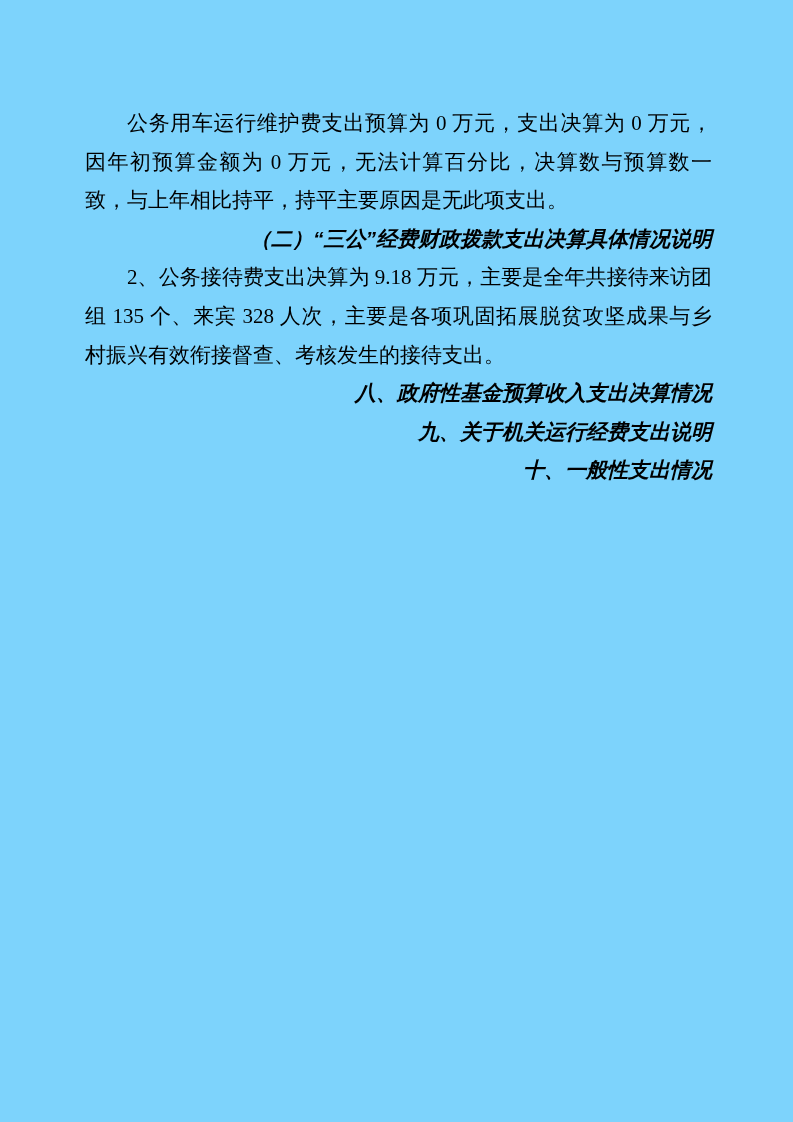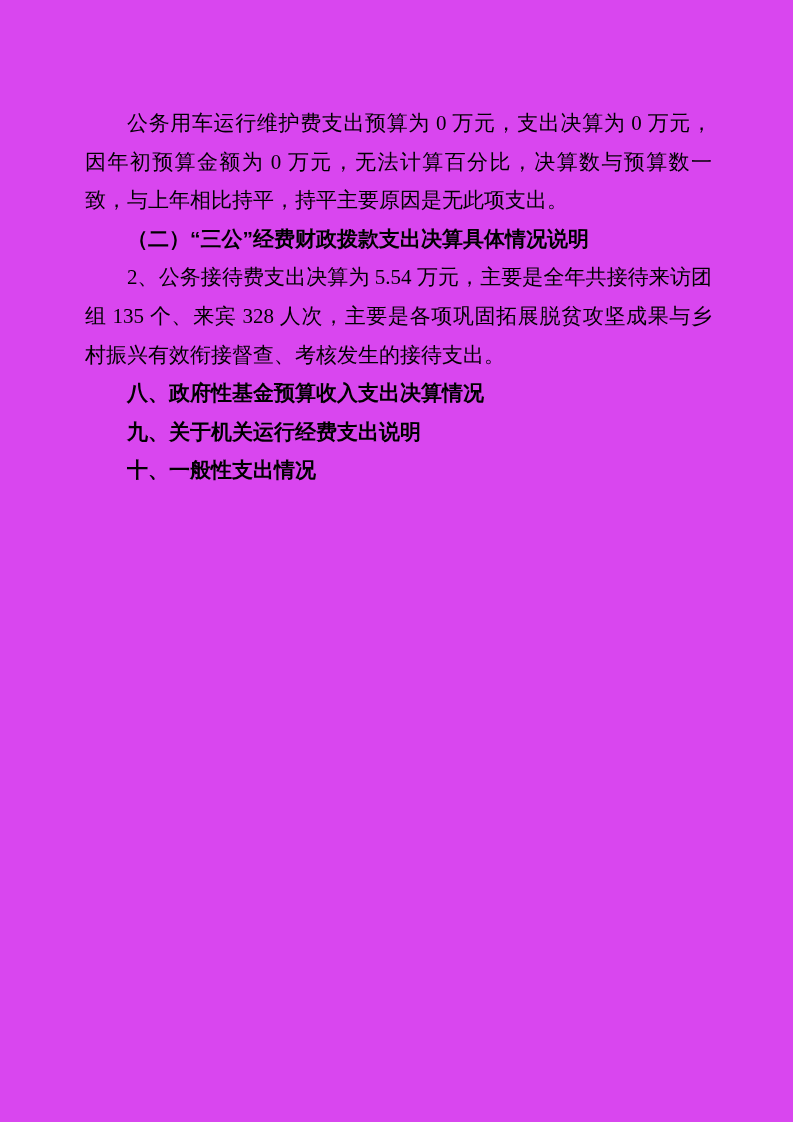--- a/index.html
+++ b/index.html
@@ -1,47 +1,48 @@
 <!DOCTYPE html>
 <html lang="zh"><head>
 <meta charset="utf-8">
 <style>
   * { margin: 0; padding: 0; box-sizing: border-box; }
   html, body { background: #888; }
   .page {
     width: 793px;
     height: 1122px;
     margin: 0 auto;
-    background: #d946ef;
+    background: #7dd3fc;
     color: #000000;
     padding: 104px 81px 0 85px;
     overflow: hidden;
   }
   .doc {
     width: 627px;
     font-family: "Liberation Serif", "DejaVu Serif", serif;
     font-size: 21px;
     line-height: 38.6px;
     text-align: justify;
   }
   .doc p {
     text-indent: 2em;
     word-break: break-all;
   }
   .doc p.heading {
     font-family: "Liberation Sans", "DejaVu Sans", sans-serif;
     font-weight: bold;
-    text-align: left;
+    text-align: right;
+    font-style: italic;
   }
 </style>
 </head>
 <body>
 
 <div class="page">
   <div class="doc">
     <p class="body">公务用车运行维护费支出预算为 0 万元，支出决算为 0 万元，因年初预算金额为 0 万元，无法计算百分比，决算数与预算数一致，与上年相比持平，持平主要原因是无此项支出。</p>
     <p class="heading">（二）“三公”经费财政拨款支出决算具体情况说明</p>
-    <p class="body">2、公务接待费支出决算为 5.54 万元，主要是全年共接待来访团组 135 个、来宾 328 人次，主要是各项巩固拓展脱贫攻坚成果与乡村振兴有效衔接督查、考核发生的接待支出。</p>
+    <p class="body">2、公务接待费支出决算为 9.18 万元，主要是全年共接待来访团组 135 个、来宾 328 人次，主要是各项巩固拓展脱贫攻坚成果与乡村振兴有效衔接督查、考核发生的接待支出。</p>
     <p class="heading">八、政府性基金预算收入支出决算情况</p>
     <p class="heading">九、关于机关运行经费支出说明</p>
     <p class="heading">十、一般性支出情况</p>
   </div>
 </div>
 
 </body></html>

